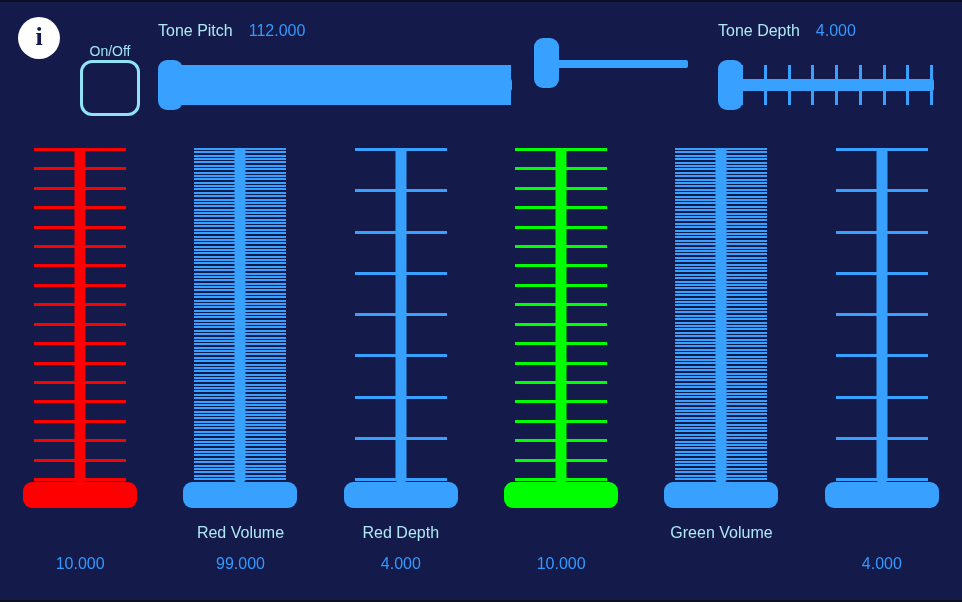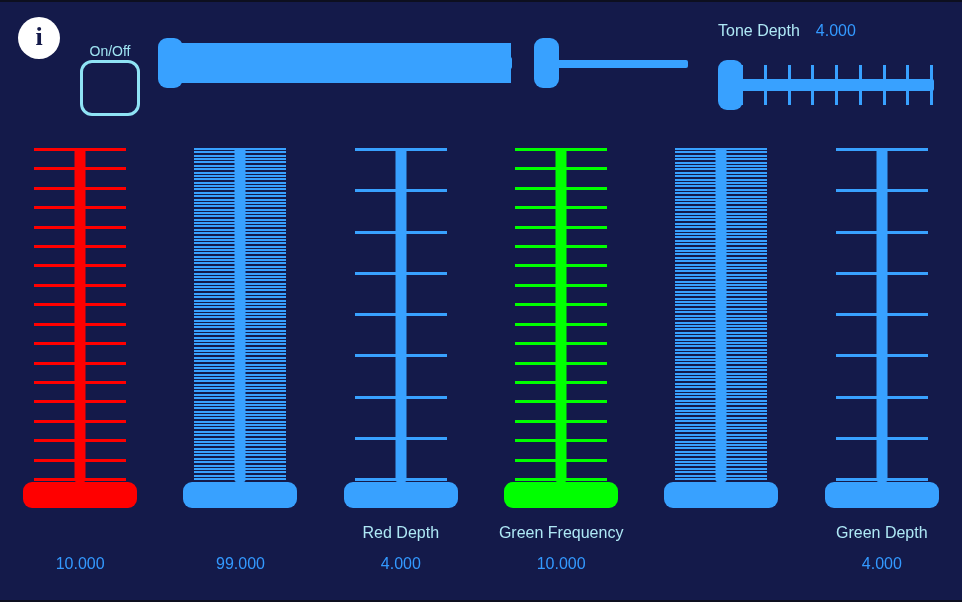--- a/index.html
+++ b/index.html
@@ -206,20 +206,21 @@
     <span class="glyph">i</span>
   </div>
 
   <div id="onoff-wrap">
     <div id="onoff-label">On/Off</div>
     <div id="onoff-button"></div>
   </div>
 
   <div id="tone-row">
       <div class="hslider-group" style="left: 158px;">
+        <div class="h-head"><span class="h-label">Tone Pitch</span><span class="h-value">112.000</span></div>
         <div class="h-slider" style="width: 354px;">
           <div class="h-track" style="width: 354px; background: rgb(56, 161, 255);"></div>
           <div class="h-ticks" style="width: 354px;">
             <div class="h-tick up" style="left: 22px; background: rgb(56, 161, 255);"></div>
             <div class="h-tick down" style="left: 22px; background: rgb(56, 161, 255);"></div>
             <div class="h-tick up" style="left: 24.955px; background: rgb(56, 161, 255);"></div>
             <div class="h-tick down" style="left: 24.955px; background: rgb(56, 161, 255);"></div>
             <div class="h-tick up" style="left: 27.9099px; background: rgb(56, 161, 255);"></div>
             <div class="h-tick down" style="left: 27.9099px; background: rgb(56, 161, 255);"></div>
             <div class="h-tick up" style="left: 30.8649px; background: rgb(56, 161, 255);"></div>
@@ -723,20 +724,21 @@
             <div class="v-tick right" style="top: 327.898px; background: rgb(56, 161, 255); height: 2px;"></div>
             <div class="v-tick left" style="top: 331.265px; background: rgb(56, 161, 255); height: 2px;"></div>
             <div class="v-tick right" style="top: 331.265px; background: rgb(56, 161, 255); height: 2px;"></div>
             <div class="v-tick left" style="top: 334.633px; background: rgb(56, 161, 255); height: 2px;"></div>
             <div class="v-tick right" style="top: 334.633px; background: rgb(56, 161, 255); height: 2px;"></div>
             <div class="v-tick left" style="top: 338px; background: rgb(56, 161, 255); height: 2px;"></div>
             <div class="v-tick right" style="top: 338px; background: rgb(56, 161, 255); height: 2px;"></div>
           </div>
           <div class="v-handle" style="background: rgb(56, 161, 255);"></div>
         </div>
+        <div class="v-label">Red Volume</div>
         <div class="v-value">99.000</div>
       </div>
       <div class="vcol">
         <div class="vslider">
           <div class="v-track" style="background: rgb(56, 161, 255);"></div>
           <div class="v-ticks">
             <div class="v-tick left" style="top: 8px; background: rgb(56, 161, 255);"></div>
             <div class="v-tick right" style="top: 8px; background: rgb(56, 161, 255);"></div>
             <div class="v-tick left" style="top: 49.25px; background: rgb(56, 161, 255);"></div>
             <div class="v-tick right" style="top: 49.25px; background: rgb(56, 161, 255);"></div>
@@ -796,21 +798,20 @@
             <div class="v-tick right" style="top: 279.765px; background: rgb(0, 255, 0);"></div>
             <div class="v-tick left" style="top: 299.176px; background: rgb(0, 255, 0);"></div>
             <div class="v-tick right" style="top: 299.176px; background: rgb(0, 255, 0);"></div>
             <div class="v-tick left" style="top: 318.588px; background: rgb(0, 255, 0);"></div>
             <div class="v-tick right" style="top: 318.588px; background: rgb(0, 255, 0);"></div>
             <div class="v-tick left" style="top: 338px; background: rgb(0, 255, 0);"></div>
             <div class="v-tick right" style="top: 338px; background: rgb(0, 255, 0);"></div>
           </div>
           <div class="v-handle" style="background: rgb(0, 255, 0);"></div>
         </div>
-        <div class="v-label">Green Frequency</div>
         <div class="v-value">10.000</div>
       </div>
       <div class="vcol">
         <div class="vslider">
           <div class="v-track" style="background: rgb(56, 161, 255);"></div>
           <div class="v-ticks">
             <div class="v-tick left" style="top: 8px; background: rgb(56, 161, 255); height: 2px;"></div>
             <div class="v-tick right" style="top: 8px; background: rgb(56, 161, 255); height: 2px;"></div>
             <div class="v-tick left" style="top: 11.4021px; background: rgb(56, 161, 255); height: 2px;"></div>
             <div class="v-tick right" style="top: 11.4021px; background: rgb(56, 161, 255); height: 2px;"></div>
@@ -1002,20 +1003,21 @@
             <div class="v-tick right" style="top: 327.794px; background: rgb(56, 161, 255); height: 2px;"></div>
             <div class="v-tick left" style="top: 331.196px; background: rgb(56, 161, 255); height: 2px;"></div>
             <div class="v-tick right" style="top: 331.196px; background: rgb(56, 161, 255); height: 2px;"></div>
             <div class="v-tick left" style="top: 334.598px; background: rgb(56, 161, 255); height: 2px;"></div>
             <div class="v-tick right" style="top: 334.598px; background: rgb(56, 161, 255); height: 2px;"></div>
             <div class="v-tick left" style="top: 338px; background: rgb(56, 161, 255); height: 2px;"></div>
             <div class="v-tick right" style="top: 338px; background: rgb(56, 161, 255); height: 2px;"></div>
           </div>
           <div class="v-handle" style="background: rgb(56, 161, 255);"></div>
         </div>
+        <div class="v-label">Green Volume</div>
       </div>
       <div class="vcol">
         <div class="vslider">
           <div class="v-track" style="background: rgb(56, 161, 255);"></div>
           <div class="v-ticks">
             <div class="v-tick left" style="top: 8px; background: rgb(56, 161, 255);"></div>
             <div class="v-tick right" style="top: 8px; background: rgb(56, 161, 255);"></div>
             <div class="v-tick left" style="top: 49.25px; background: rgb(56, 161, 255);"></div>
             <div class="v-tick right" style="top: 49.25px; background: rgb(56, 161, 255);"></div>
             <div class="v-tick left" style="top: 90.5px; background: rgb(56, 161, 255);"></div>
@@ -1028,18 +1030,17 @@
             <div class="v-tick right" style="top: 214.25px; background: rgb(56, 161, 255);"></div>
             <div class="v-tick left" style="top: 255.5px; background: rgb(56, 161, 255);"></div>
             <div class="v-tick right" style="top: 255.5px; background: rgb(56, 161, 255);"></div>
             <div class="v-tick left" style="top: 296.75px; background: rgb(56, 161, 255);"></div>
             <div class="v-tick right" style="top: 296.75px; background: rgb(56, 161, 255);"></div>
             <div class="v-tick left" style="top: 338px; background: rgb(56, 161, 255);"></div>
             <div class="v-tick right" style="top: 338px; background: rgb(56, 161, 255);"></div>
           </div>
           <div class="v-handle" style="background: rgb(56, 161, 255);"></div>
         </div>
-        <div class="v-label">Green Depth</div>
         <div class="v-value">4.000</div>
       </div>
     </div>
 
 </div>
 
 </body></html>

